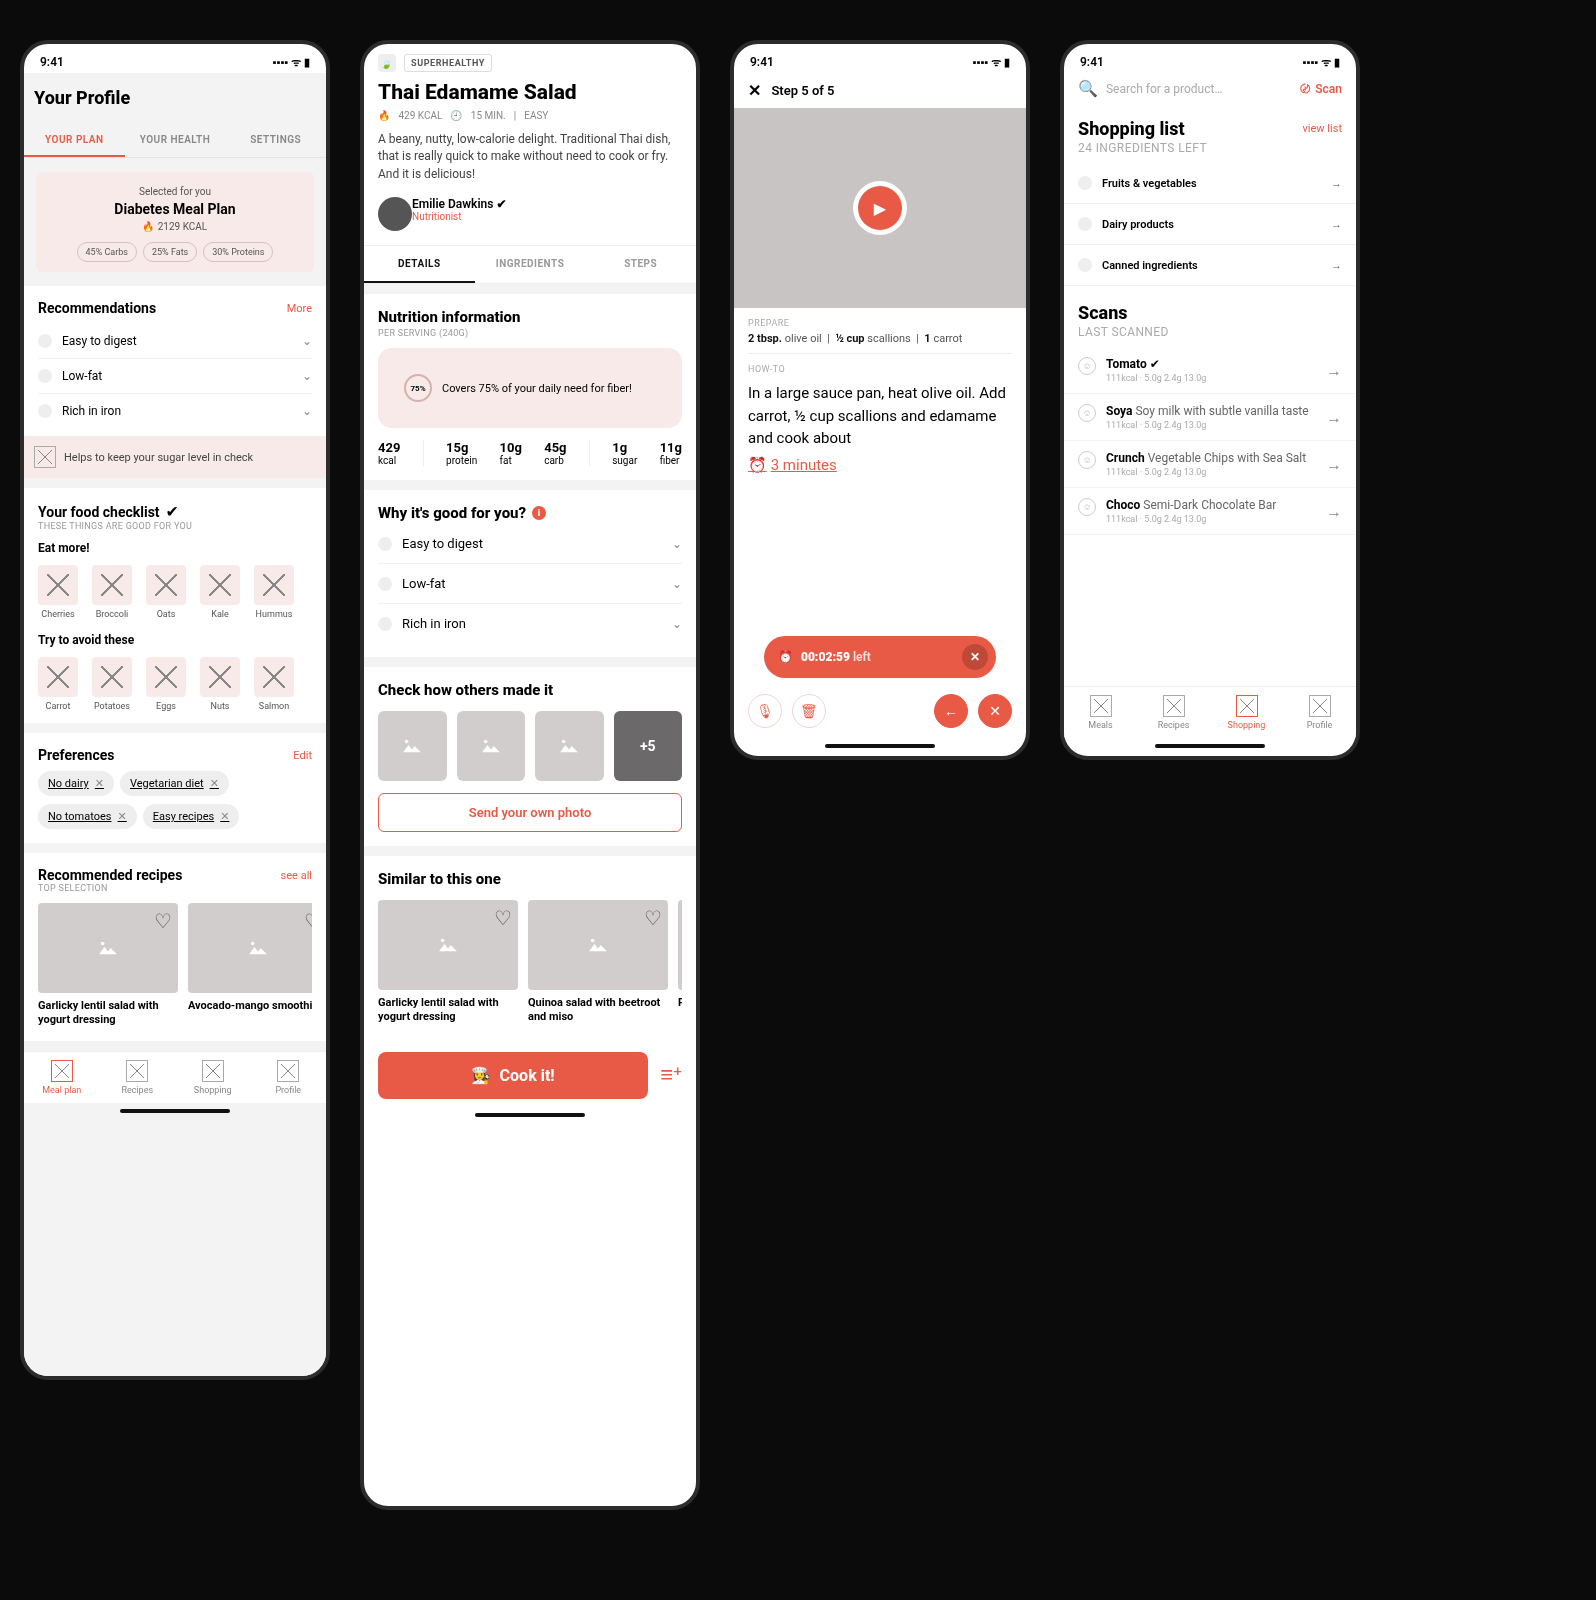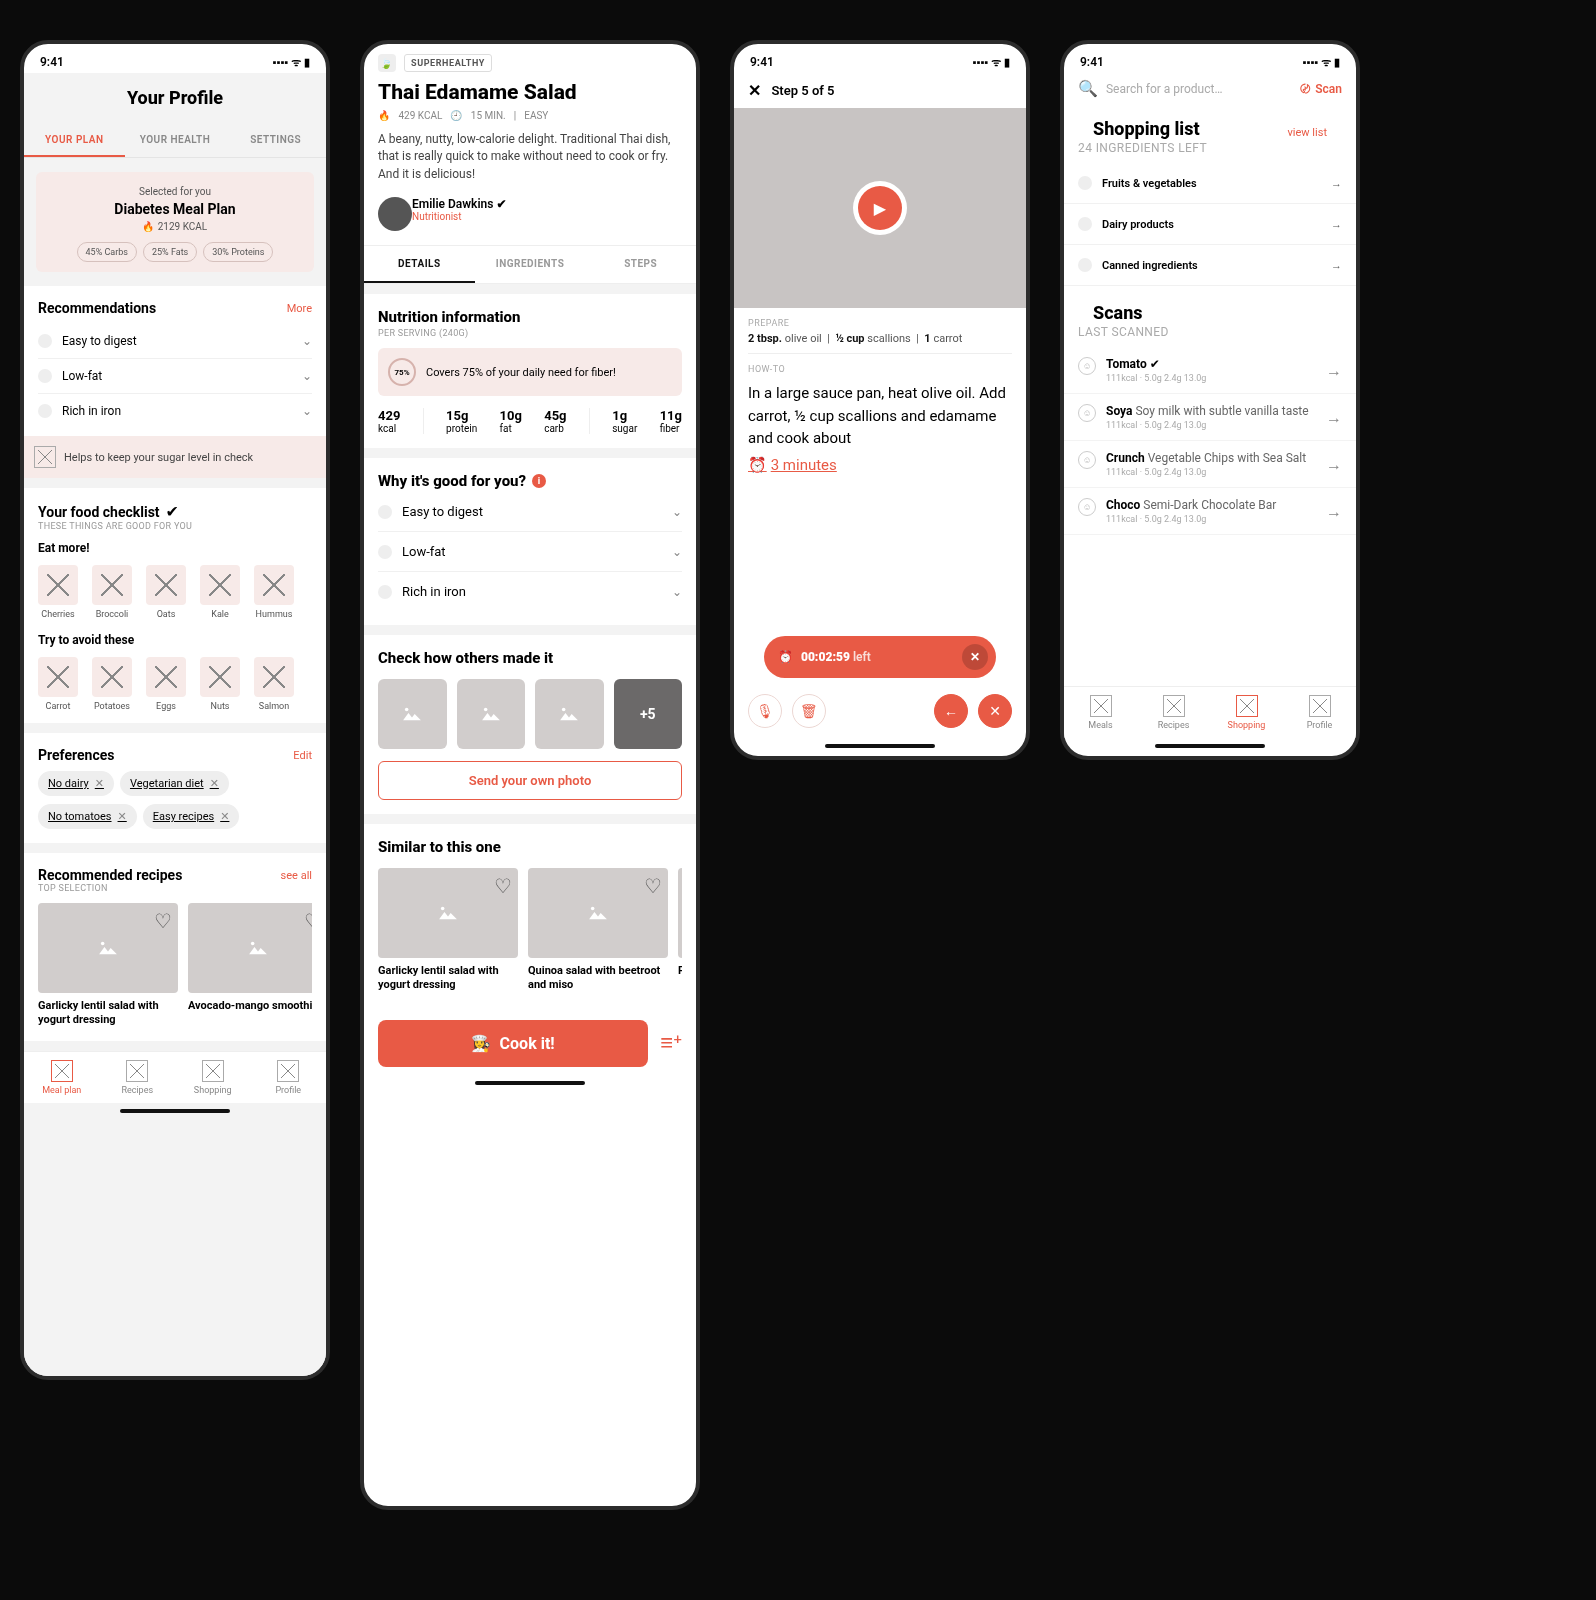--- a/index.html
+++ b/index.html
@@ -5,21 +5,21 @@
   *{box-sizing:border-box;margin:0;padding:0;font-family:-apple-system,BlinkMacSystemFont,"Segoe UI",Roboto,Helvetica,Arial,sans-serif;}
   body{background:#0b0b0b;padding:40px 20px;display:flex;gap:30px;align-items:flex-start;flex-wrap:nowrap;min-width:1596px;}
   .phone{background:#fff;border-radius:28px;border:4px solid #2c2c2c;overflow:hidden;display:flex;flex-direction:column;position:relative;}
   .status-bar{display:flex;justify-content:space-between;align-items:center;padding:10px 16px 4px;font-size:12px;font-weight:600;}
   .status-right{display:flex;gap:4px;align-items:center;font-size:11px;}
   .home-ind{height:4px;width:110px;background:#111;border-radius:3px;margin:6px auto 8px;}
 
   
   .p1{width:310px;min-height:1340px;}
   .p1 .body{background:#f3f3f3;flex:1;}
-  .p1-head{text-align:center;padding:14px 0 16px;}
+  .p1-head{text-align:left;padding:14px 10px 16px;}
   .p1-title{font-weight:800;font-size:18px;}
   .tabs1{display:flex;border-bottom:1px solid #e4e4e4;}
   .tabs1 div{flex:1;text-align:center;font-size:10px;letter-spacing:.5px;font-weight:600;color:#888;padding:10px 0;cursor:pointer;}
   .tabs1 .act{color:#e85a45;border-bottom:2px solid #e85a45;}
   .card-pink{background:#f7eae8;margin:14px 12px;border-radius:6px;padding:14px 12px 10px;text-align:center;}
   .sel-for{font-size:10px;color:#555;}
   .plan-name{font-weight:700;font-size:14px;margin:4px 0;}
   .kcal{font-size:10px;color:#555;margin-bottom:10px;}
   .pills{display:flex;gap:6px;justify-content:center;}
   .pills span{font-size:9px;border:1px solid #d6c1bd;border-radius:12px;padding:4px 8px;color:#555;}
@@ -64,21 +64,21 @@
   .auth{display:flex;align-items:flex-start;padding:0 14px 14px;}
   .ava{width:34px;height:34px;border-radius:50%;background:#555;}
   .a-name{font-size:12px;font-weight:600;}
   .a-role{font-size:10px;color:#e85a45;}
   .tabs2{display:flex;border-top:1px solid #eee;border-bottom:1px solid #eee;}
   .tabs2 div{flex:1;text-align:center;font-size:10px;letter-spacing:.5px;font-weight:700;color:#999;padding:12px 0;cursor:pointer;}
   .tabs2 .act{color:#111;border-bottom:2px solid #111;}
   .divthick{height:10px;background:#f3f3f3;}
   .sec2{padding:14px;}
   .sec2 h3{font-size:15px;font-weight:800;margin-bottom:2px;}
-  .fiber{display:flex;align-items:center;gap:10px;background:#f7eae8;border-radius:6px;padding:10px;font-size:11px;margin:10px 0 12px;}
+  .fiber{display:flex;align-items:center;gap:10px;background:#f7eae8;border-radius:14px;padding:26px;font-size:11px;margin:10px 0 12px;}
   .ring{width:28px;height:28px;border:2px solid #d6b2ac;border-radius:50%;display:flex;align-items:center;justify-content:center;font-size:8px;font-weight:700;}
   .nut-grid{display:flex;justify-content:space-between;font-size:10px;text-align:left;}
   .nut-grid b{display:block;font-size:13px;font-weight:700;}
   .nut-sep{width:1px;background:#eee;}
   .acc2{border-bottom:1px solid #f0f0f0;padding:12px 0;}
   .acc2-h{display:flex;align-items:center;gap:10px;font-size:13px;cursor:pointer;}
   .acc2 p{font-size:10px;color:#888;line-height:1.4;margin:6px 0 0 24px;}
   .ph-row{display:flex;gap:10px;}
   .ph{flex:1;height:70px;background:#d1cdcc;border-radius:6px;display:flex;align-items:center;justify-content:center;font-size:18px;color:#fff;}
   .ph.dark{background:#6b6969;font-size:14px;font-weight:700;}
@@ -104,21 +104,21 @@
   .timer-pill .stop{width:26px;height:26px;border-radius:50%;background:rgba(0,0,0,.18);display:flex;align-items:center;justify-content:center;margin-left:auto;}
   .ctrl{display:flex;align-items:center;gap:10px;padding:0 14px 10px;}
   .circ{width:34px;height:34px;border-radius:50%;border:1px solid #ecd7d3;display:flex;align-items:center;justify-content:center;color:#e85a45;font-size:14px;cursor:pointer;}
   .circ.red{background:#e85a45;border-color:#e85a45;color:#fff;}
 
   
   .p4{width:300px;min-height:720px;}
   .srch{display:flex;align-items:center;gap:8px;padding:6px 14px 10px;}
   .srch-in{flex:1;display:flex;align-items:center;gap:6px;color:#aaa;font-size:12px;border:none;}
   .scan-l{display:flex;align-items:center;gap:4px;color:#e85a45;font-size:12px;font-weight:600;cursor:pointer;}
-  .sl-hd{display:flex;justify-content:space-between;align-items:flex-end;padding:10px 29px 2px;gap:18px;}
+  .sl-hd{display:flex;justify-content:space-between;align-items:center;padding:10px 14px 2px;gap:18px;}
   .sl-hd h2{font-size:18px;font-weight:800;}
   .sl-sub{font-size:12px;color:#aaa;letter-spacing:.4px;padding:0 14px 8px;text-transform:uppercase;}
   .cat{display:flex;align-items:center;gap:10px;padding:13px 14px;border-bottom:1px solid #f1f1f1;font-size:11px;font-weight:600;cursor:pointer;}
   .cat .arr{margin-left:auto;color:#555;}
   .sc-row{padding:10px 14px;border-bottom:1px solid #f3f3f3;display:flex;gap:10px;cursor:pointer;}
   .face{width:18px;height:18px;border-radius:50%;border:1px solid #ccc;display:flex;align-items:center;justify-content:center;font-size:9px;color:#bbb;flex:none;}
   .sc-main{font-size:12px;}
   .sc-main b{font-weight:700;}
   .sc-nut{font-size:9px;color:#aaa;margin-top:2px;}
   .sc-arr{margin-left:auto;align-self:center;color:#888;}

